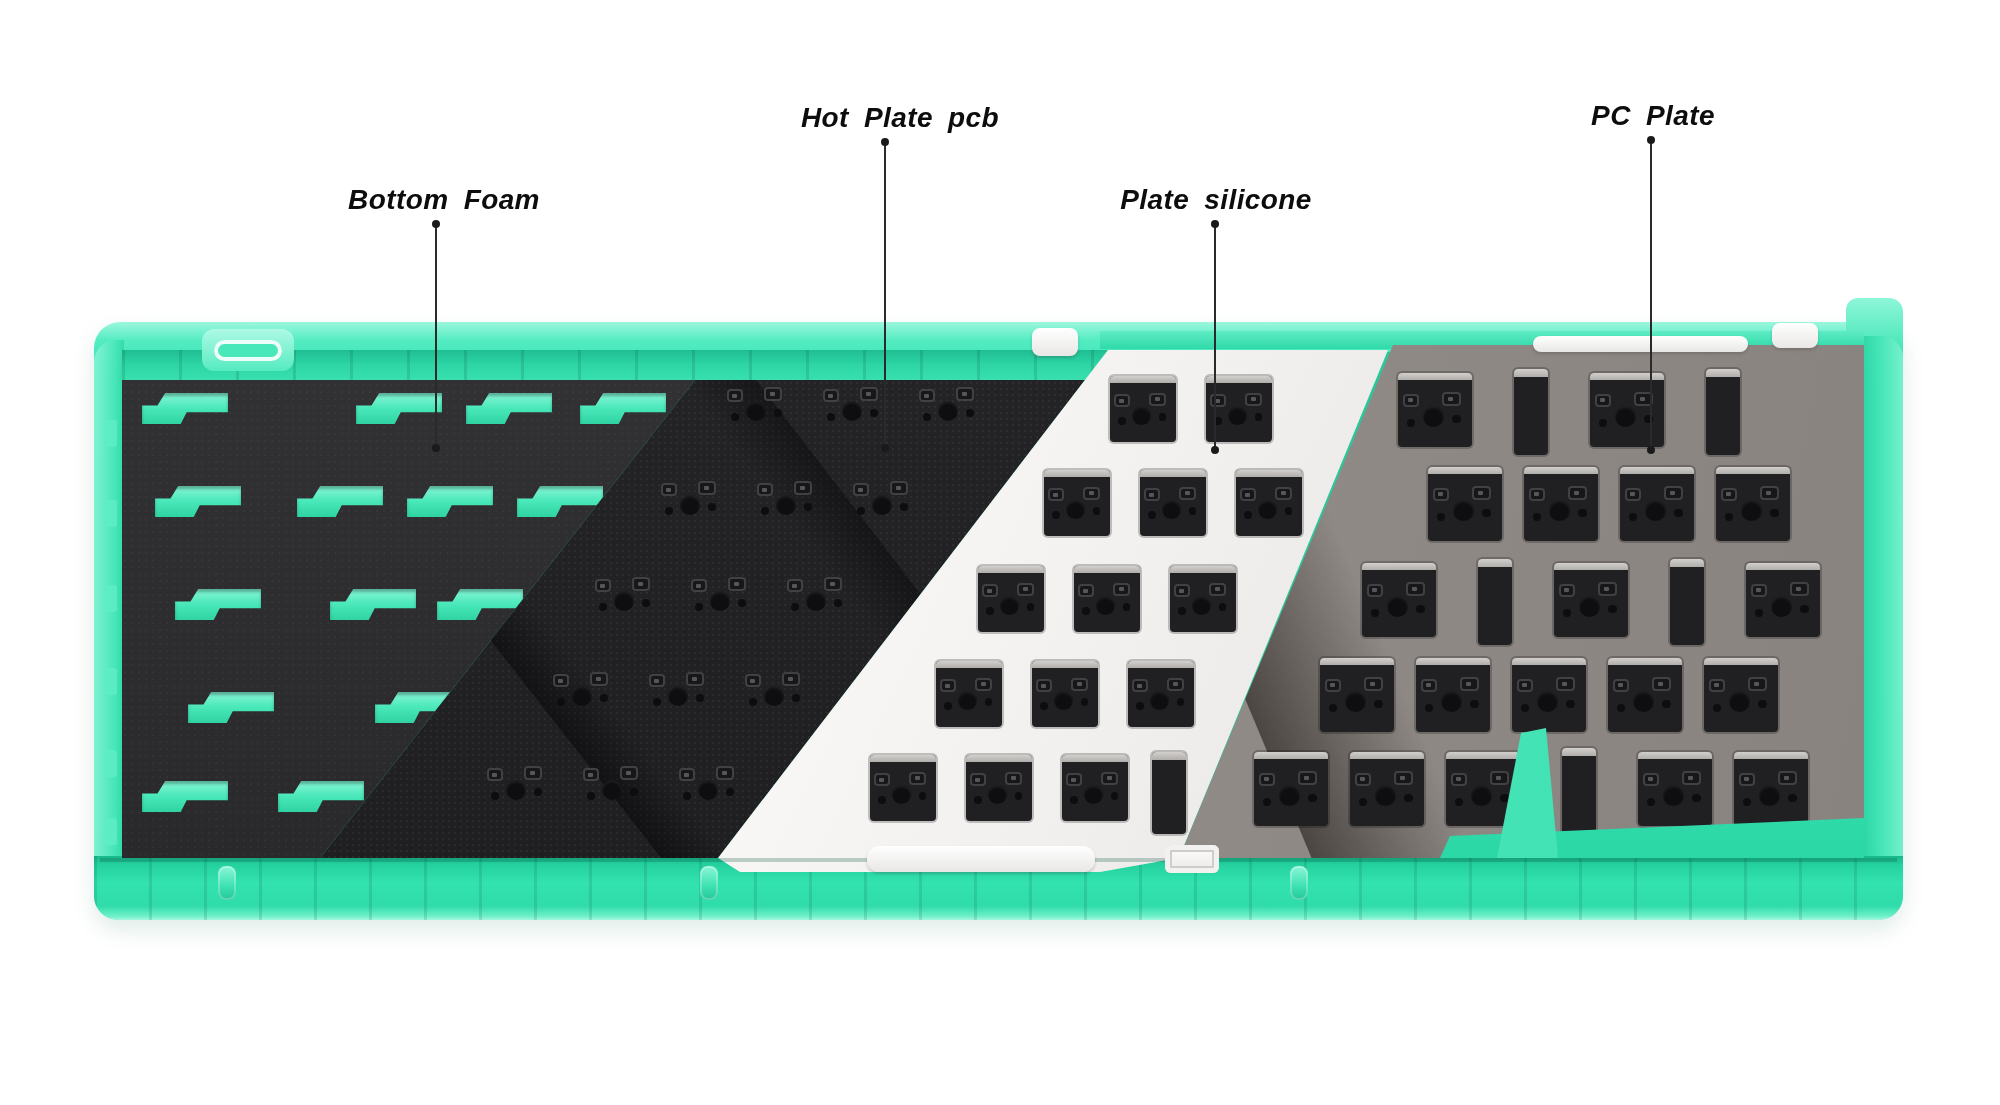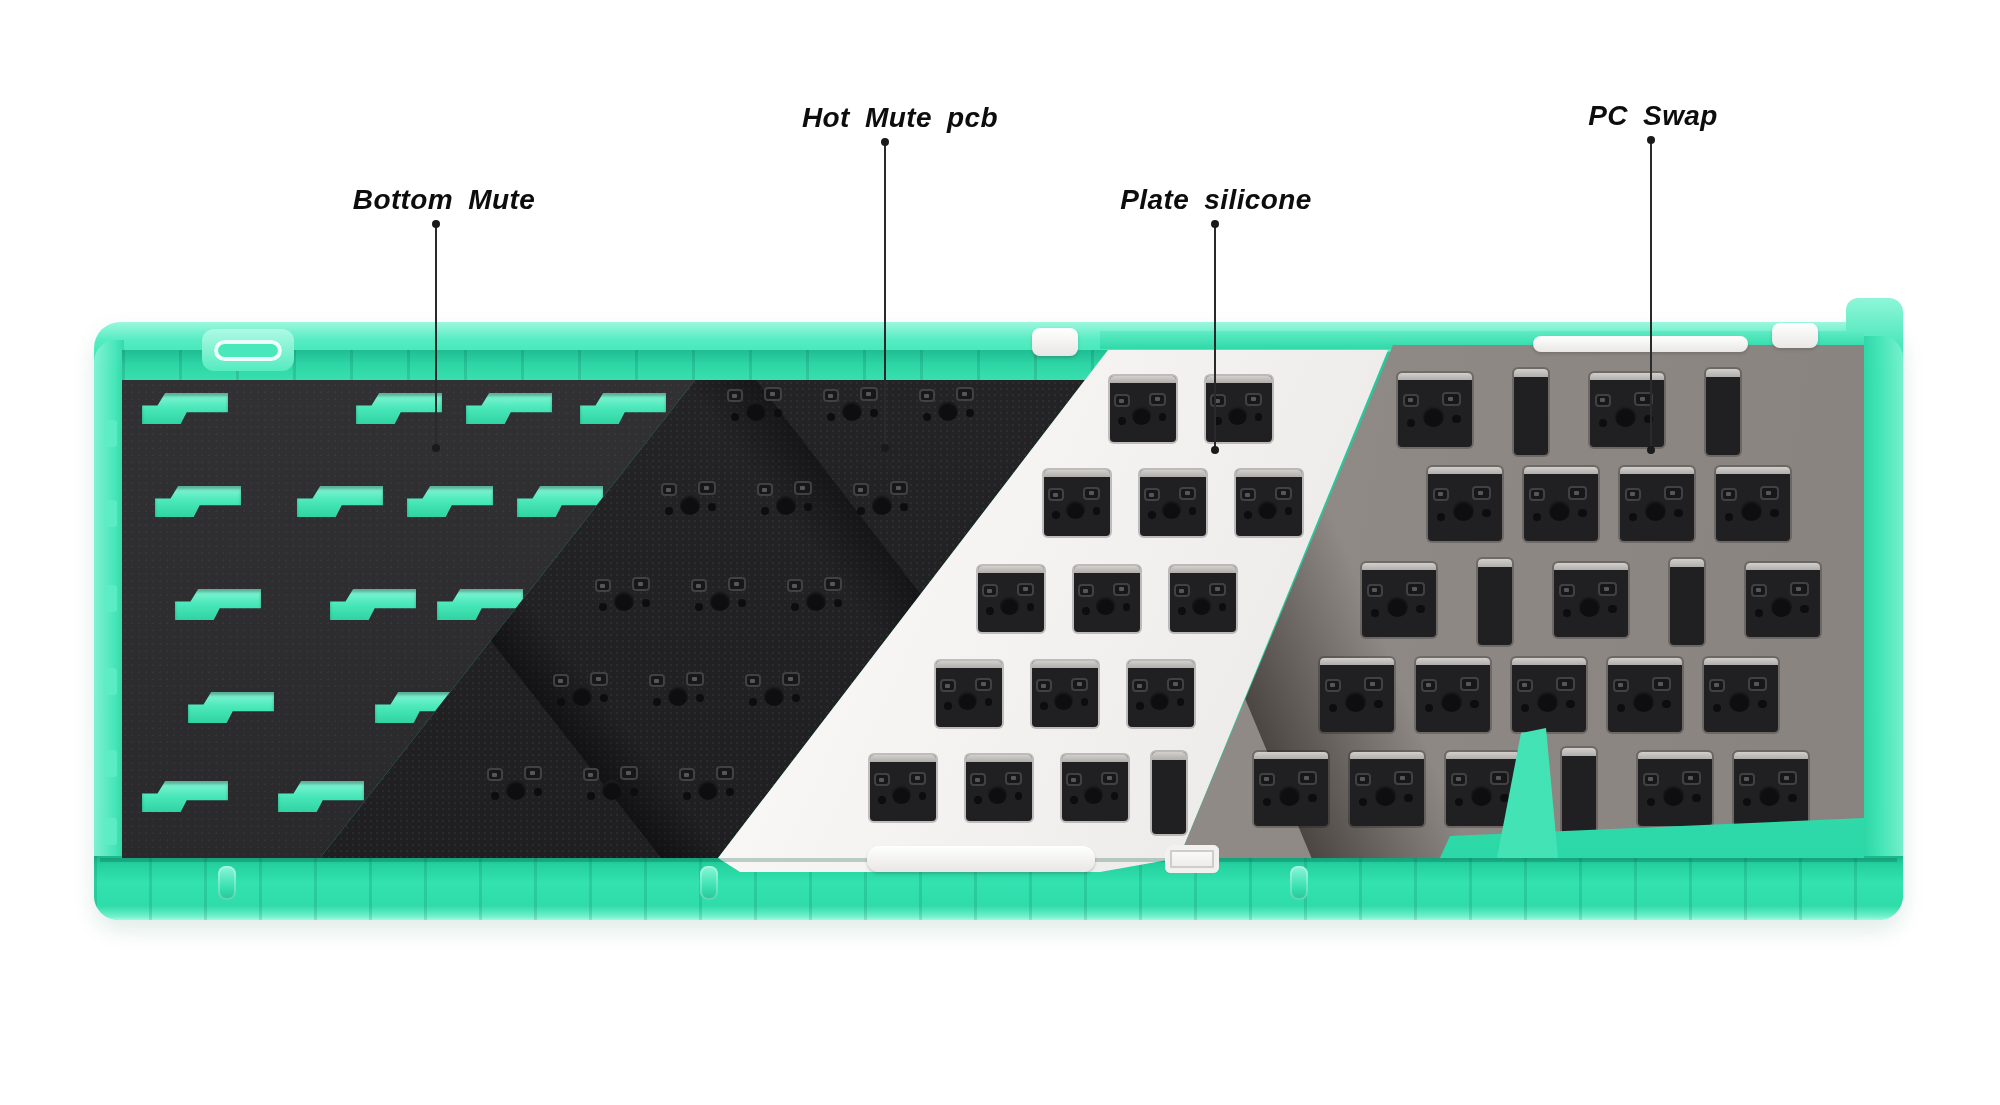--- a/index.html
+++ b/index.html
@@ -755,24 +755,24 @@
       <div class="peg" style="left: 1290px; top: 866px;"></div>
       <div class="wall-tab" style="left: 104px; top: 420px;"></div>
       <div class="wall-tab" style="left: 104px; top: 500px;"></div>
       <div class="wall-tab" style="left: 104px; top: 585px;"></div>
       <div class="wall-tab" style="left: 104px; top: 668px;"></div>
       <div class="wall-tab" style="left: 104px; top: 750px;"></div>
       <div class="wall-tab" style="left: 104px; top: 818px;"></div>
     </div>
 
   <div id="callouts">
-    <div class="callout-label" style="left: 444px; top: 184px;">Bottom Mute</div>
-    <div class="callout-label" style="left: 900px; top: 102px;">Hot Mute pcb</div>
+    <div class="callout-label" style="left: 444px; top: 184px;">Bottom Foam</div>
+    <div class="callout-label" style="left: 900px; top: 102px;">Hot Plate pcb</div>
     <div class="callout-label" style="left: 1216px; top: 184px;">Plate silicone</div>
-    <div class="callout-label" style="left: 1653px; top: 100px;">PC Swap</div>
+    <div class="callout-label" style="left: 1653px; top: 100px;">PC Plate</div>
   <div class="leader-line" style="left: 435px; top: 224px; height: 223px;"></div>
       <div class="leader-dot" style="left: 432px; top: 220px;"></div>
       <div class="leader-dot" style="left: 432px; top: 444px;"></div>
       <div class="leader-line" style="left: 884px; top: 142px; height: 305px;"></div>
       <div class="leader-dot" style="left: 881px; top: 138px;"></div>
       <div class="leader-dot" style="left: 881px; top: 444px;"></div>
       <div class="leader-line" style="left: 1214px; top: 224px; height: 225px;"></div>
       <div class="leader-dot" style="left: 1211px; top: 220px;"></div>
       <div class="leader-dot" style="left: 1211px; top: 446px;"></div>
       <div class="leader-line" style="left: 1650px; top: 140px; height: 309px;"></div>

